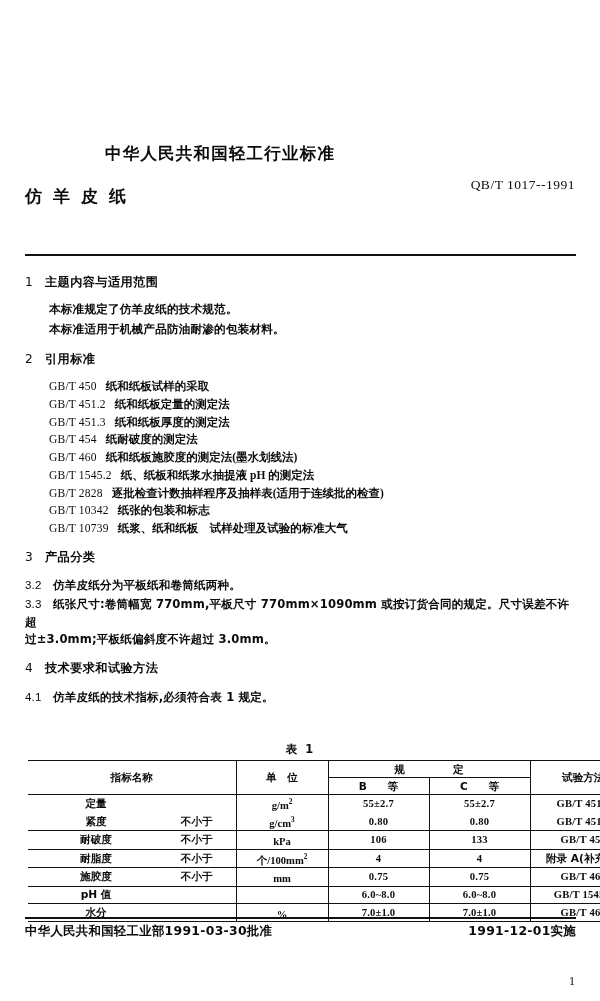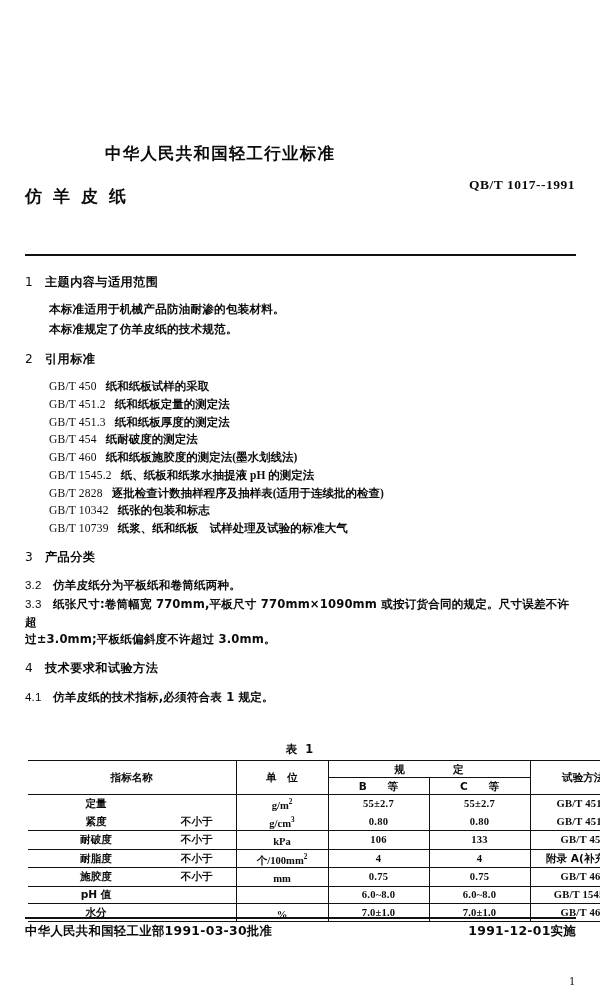--- a/index.html
+++ b/index.html
@@ -37,21 +37,21 @@
     letter-spacing: 1.2px;
     margin-left: 80px;
     line-height: 1.2;
     font-family: "DejaVu Sans", "Liberation Sans", sans-serif;
   }
   .std-code {
     position: absolute;
     right: 0px;
     top: 33px;
     font-size: 13.5px;
-    font-weight: bold;
+    font-weight: normal;
     letter-spacing: 0.5px;
     font-family: "Liberation Serif", "DejaVu Serif", serif;
     white-space: nowrap;
     text-align: center;
   }
   .std-title {
     margin-top: 22px;
     font-size: 17px;
     font-weight: bold;
     letter-spacing: 11px;
@@ -225,22 +225,22 @@
   </div>
 
   <div class="rule-top"></div>
 
   <div class="content">
 
     <div class="sec-head">
       <span class="num">1</span><span>主题内容与适用范围</span>
     </div>
     <div class="gap-s"></div>
+    <div class="para">本标准规定了仿羊皮纸的技术规范。</div>
     <div class="para">本标准适用于机械产品防油耐渗的包装材料。</div>
-    <div class="para">本标准规定了仿羊皮纸的技术规范。</div>
 
     <div class="gap-m"></div>
 
     <div class="sec-head">
       <span class="num">2</span><span>引用标准</span>
     </div>
     <div class="gap-s"></div>
     <ul class="ref-list">
       <li class="ref-item">
         <span class="rnum">GB/T 450</span><span class="rtitle">纸和纸板试样的采取</span>

